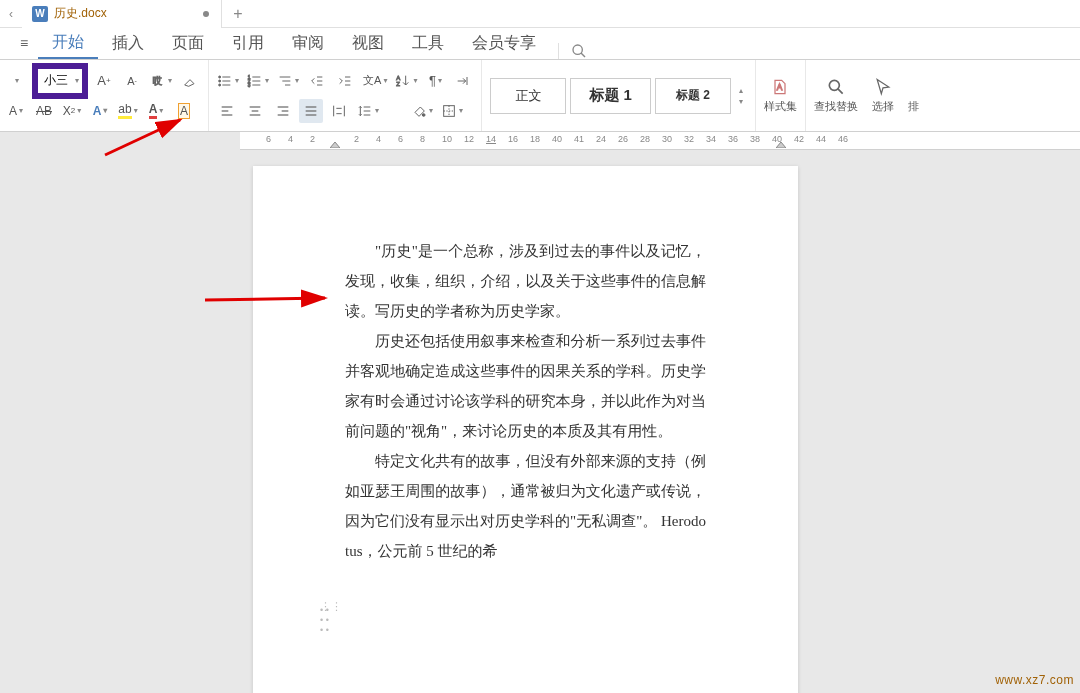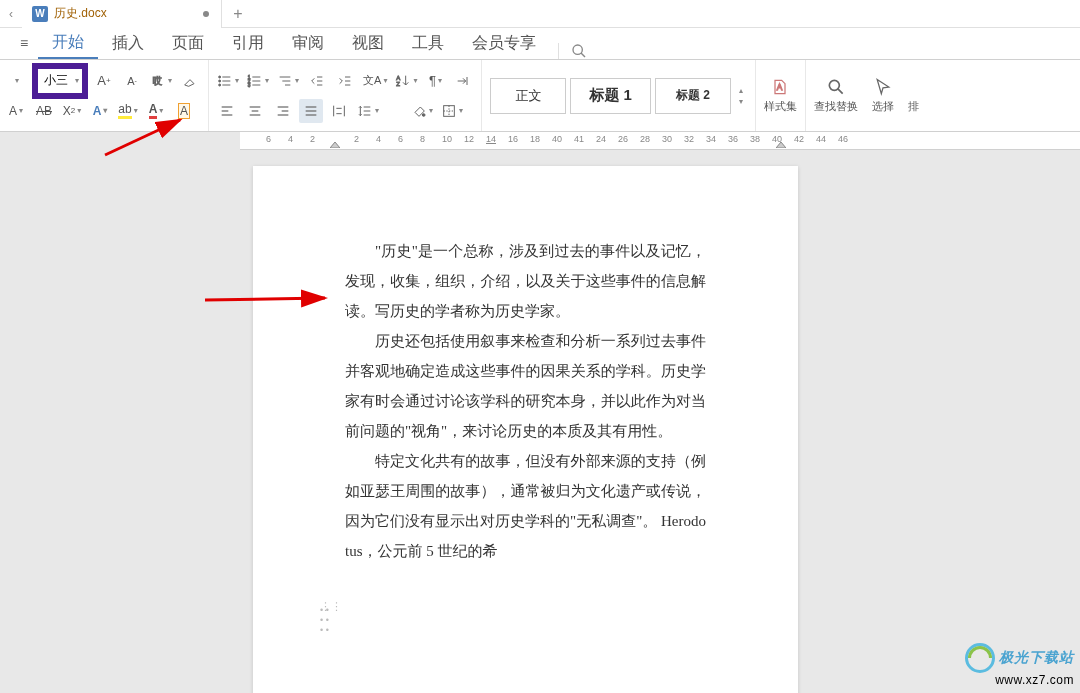--- a/index.html
+++ b/index.html
@@ -138,21 +138,21 @@
 .watermark .swirl {
   width: 30px; height: 30px; border: 3px solid #5bbce0; border-radius: 50%;
   position: relative; display: flex; align-items: center; justify-content: center;
 }
 .watermark .swirl::before {
   content: ""; width: 18px; height: 18px; border: 3px solid #8bc34a;
   border-radius: 50%; position: absolute;
   clip-path: polygon(0 0, 100% 0, 100% 50%, 0 50%);
 }
 .watermark .txt1 { color: #4aa3d0; font-weight: bold; letter-spacing: 1px; font-style: italic;}
-.watermark .url { color: #000000; font-size: 12px; letter-spacing: 0.5px; }
+.watermark .url { color: #a16207; font-size: 12px; letter-spacing: 0.5px; }
 .highlight-box {
   border: 1px solid #f0a030; background: #fff8e8; padding: 0 1px;
 }
 .rib-btn svg { width: 16px; height: 16px; }
 </style>
 </head>
 <body>
 
 <div class="titlebar">
   <div class="tab-prev">‹</div>
@@ -459,18 +459,14 @@
 <svg class="arrow-annot" style="left:200px;top:280px;width:140px;height:40px">
   <defs>
       <marker id="ah2" markerWidth="10" markerHeight="10" refX="8" refY="3" orient="auto">
         <path d="M0,0 L0,6 L9,3 Z" fill="#e00000"></path>
       </marker>
     </defs>
   <line x1="5" y1="20" x2="125" y2="18" stroke="#e00000" stroke-width="3" marker-end="url(#ah2)"></line>
 </svg>
 
 <div class="watermark">
-  <div class="line1">
-    <div class="swirl"></div>
-    <span class="txt1">极光下载站</span>
-  </div>
   <span class="url">www.xz7.com</span>
 </div>
 
 </body></html>

